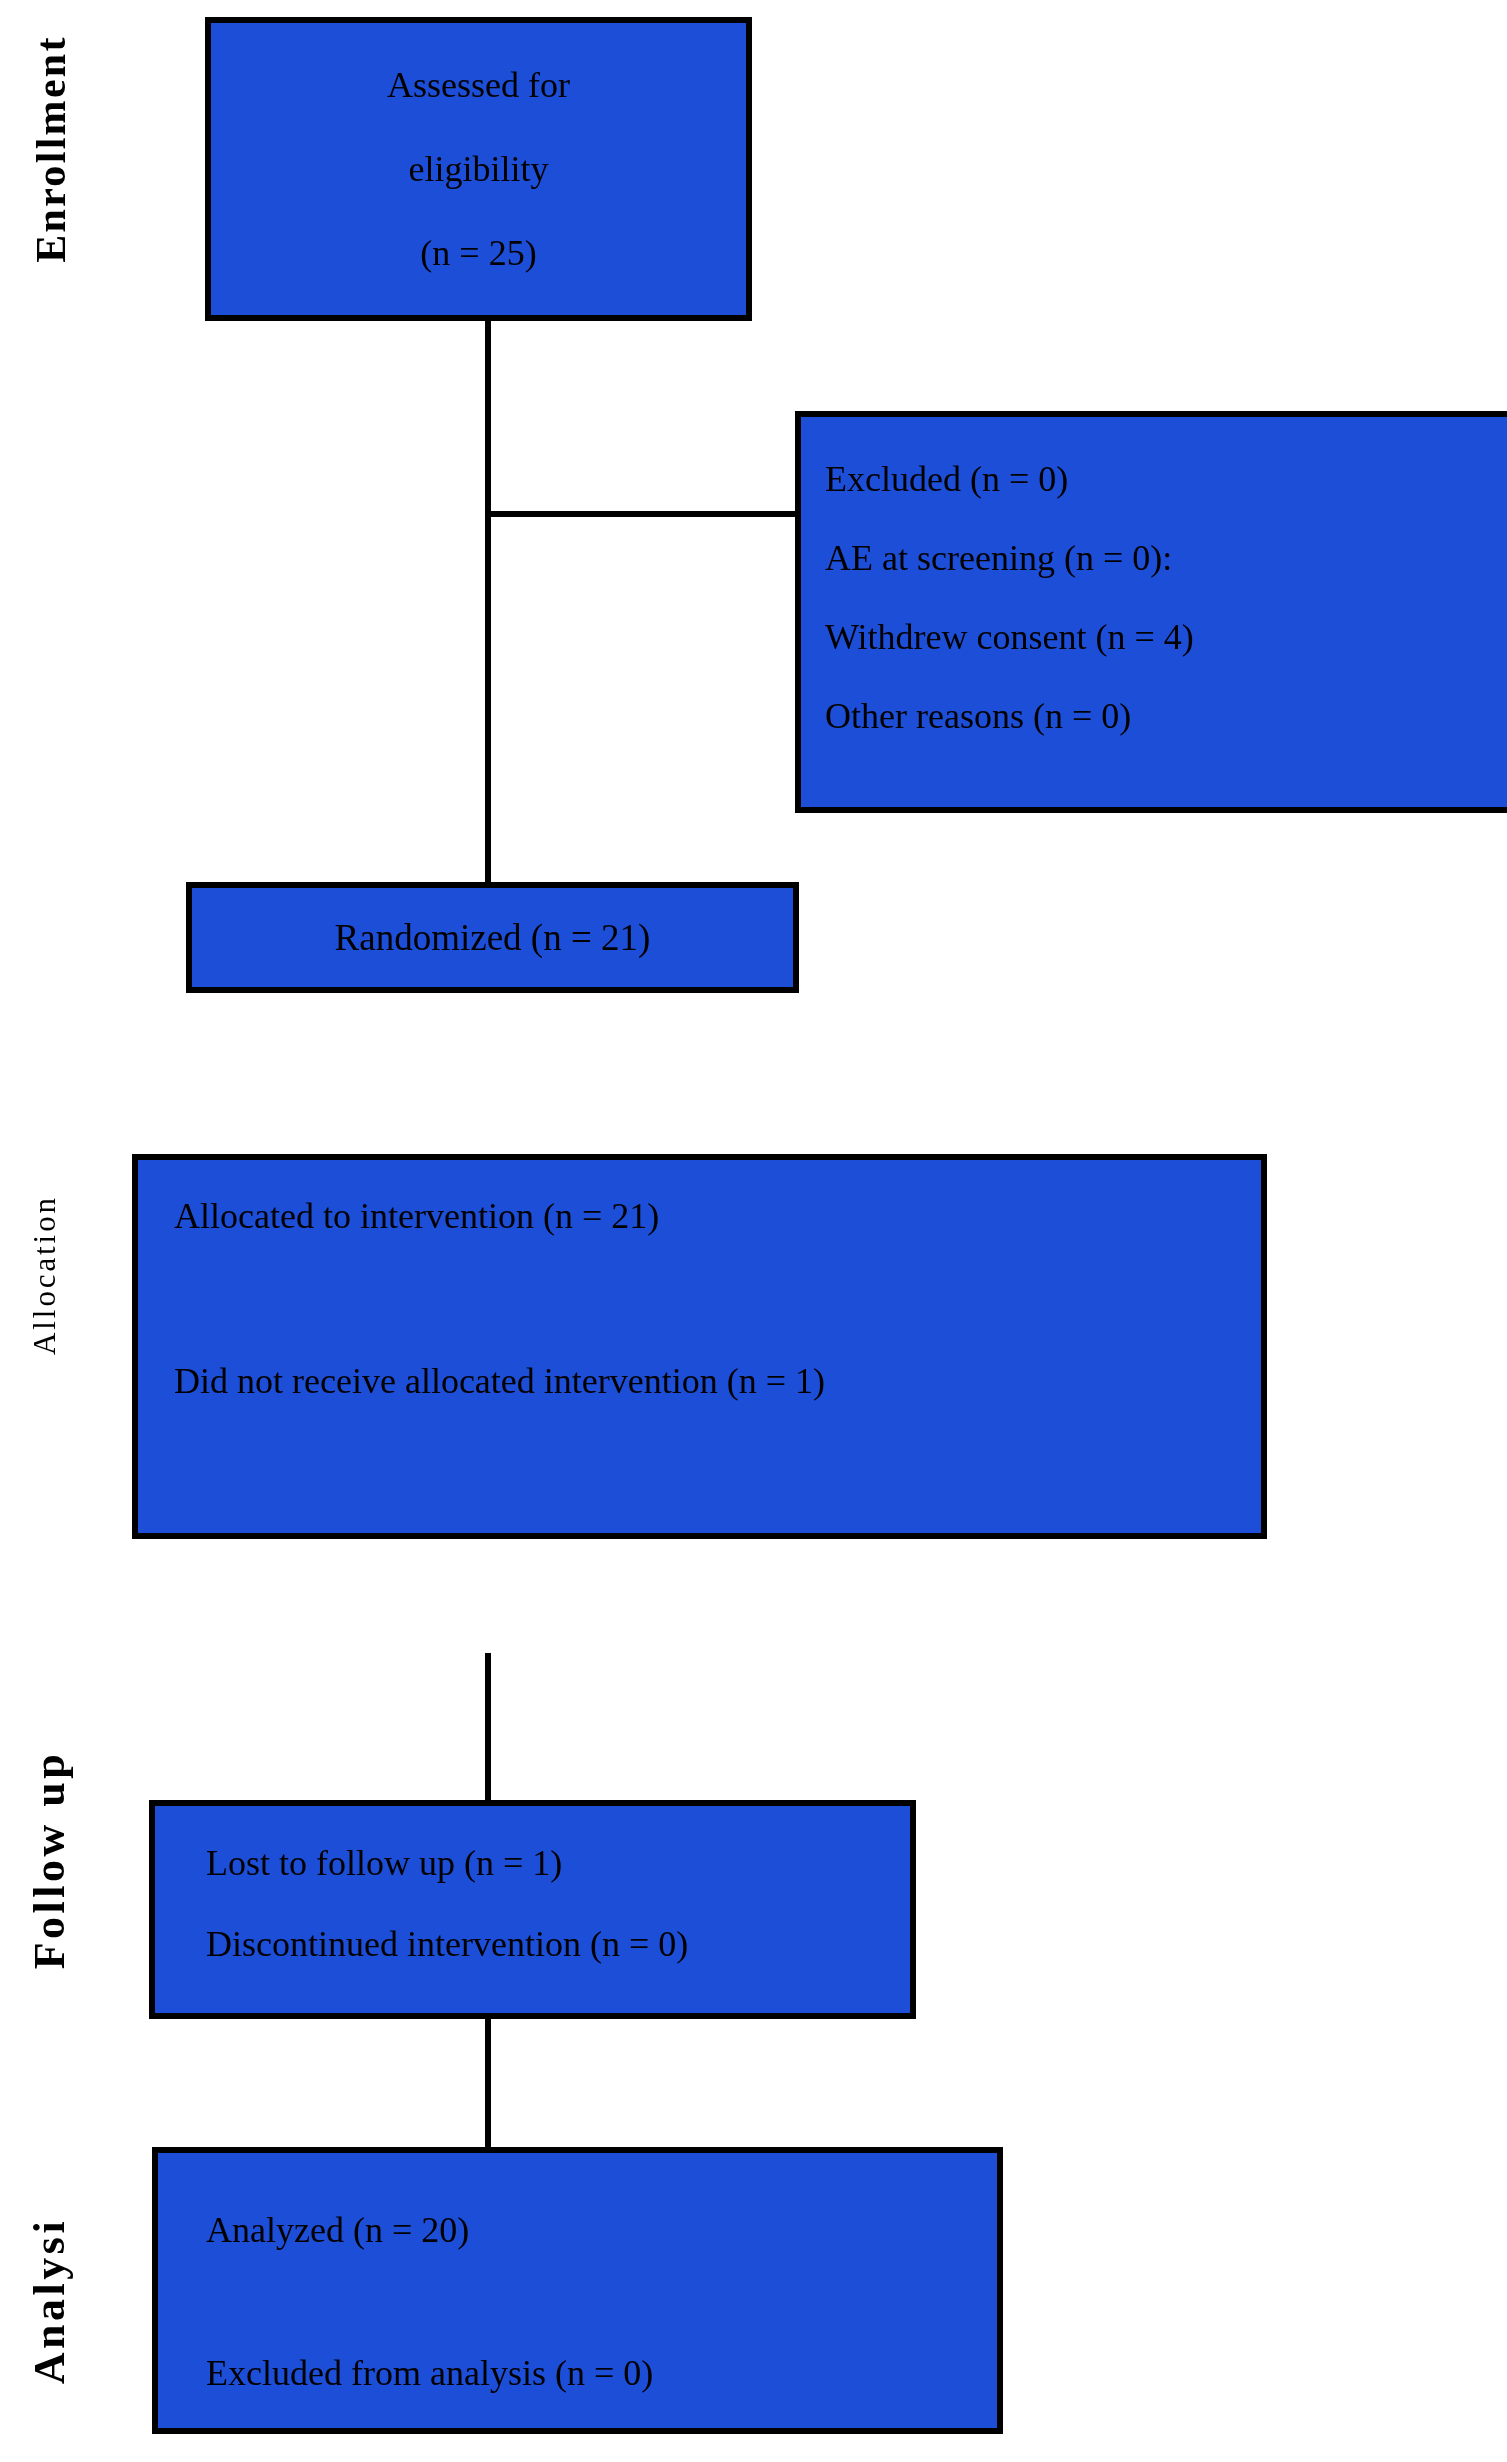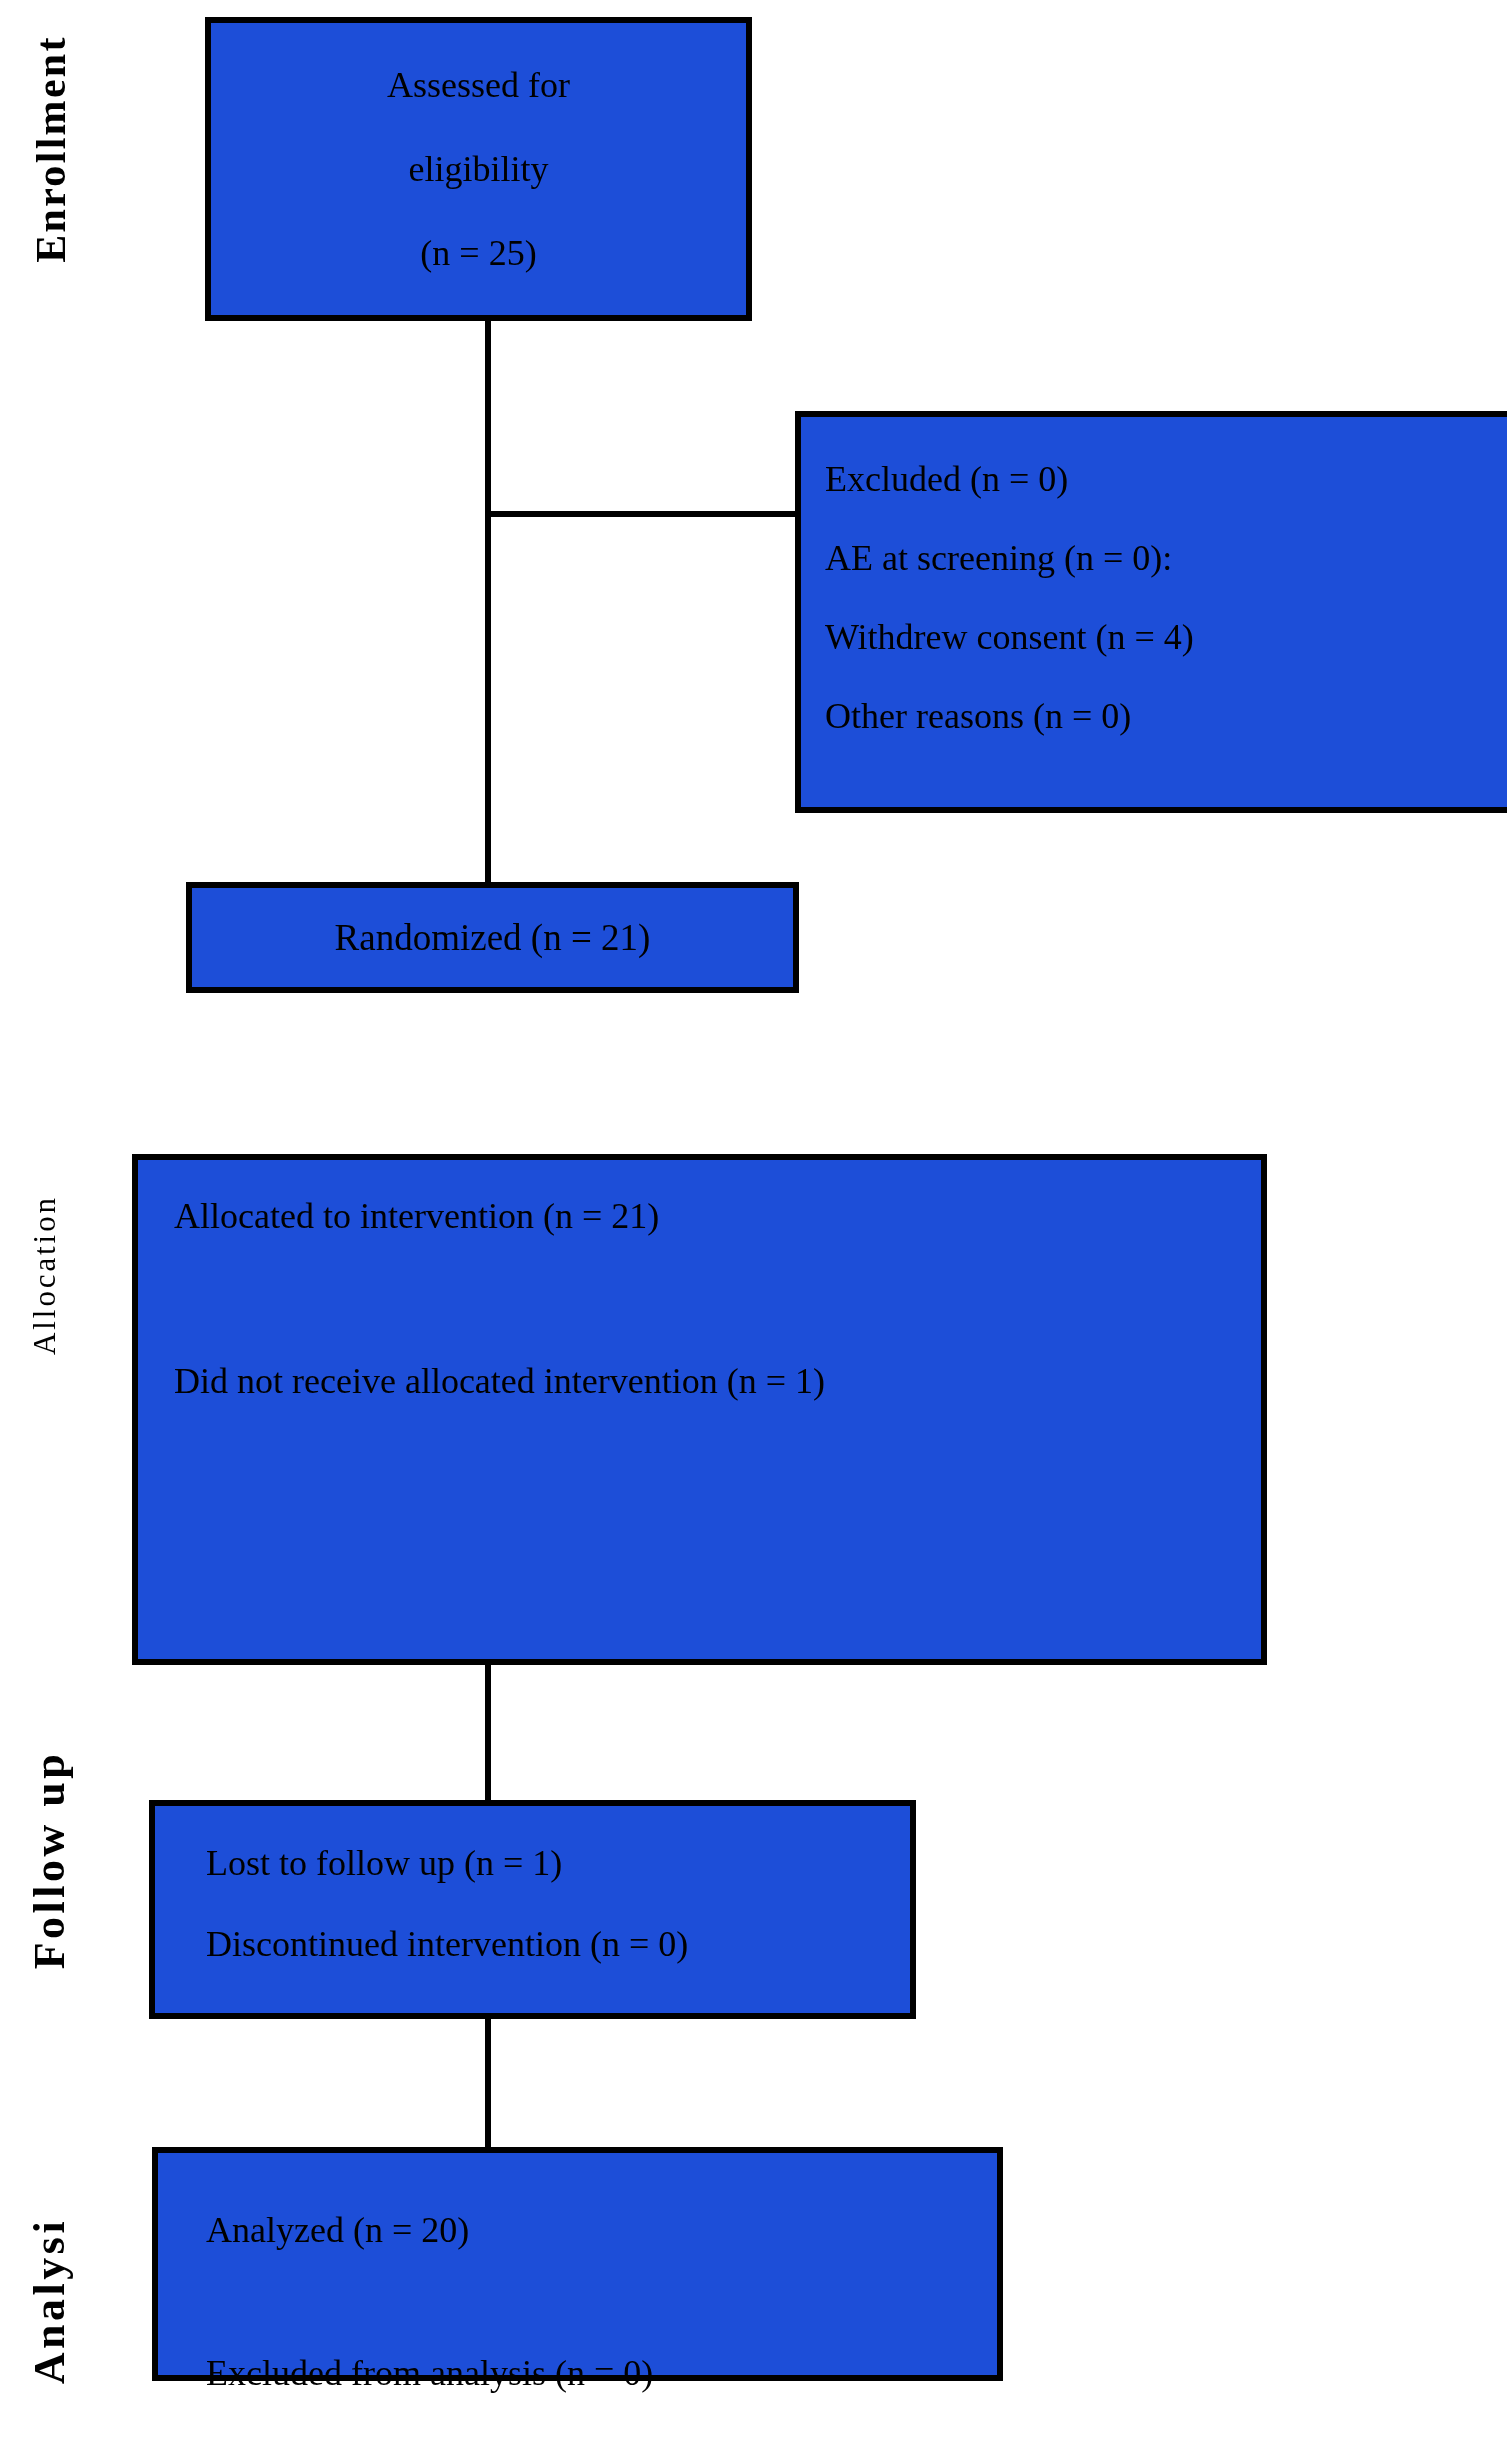--- a/index.html
+++ b/index.html
@@ -39,32 +39,32 @@
     padding:23px 0 0 24px;line-height:79px;
   }
   
   #box-randomized{
     left:186px;top:882px;width:613px;height:111px;
     display:flex;align-items:center;justify-content:center;
     font-size:37px;line-height:37px;
   }
   
   #box-allocated{
-    left:132px;top:1154px;width:1135px;height:511px;
+    left:132px;top:1154px;width:1135px;height:385px;
     padding:32px 14px 0 36px;line-height:49px;
   }
   #box-allocated p{margin-bottom:116px;}
   
   #box-followup{
     left:149px;top:1800px;width:767px;height:219px;
     padding:17.4px 11.6px 0 51px;line-height:81px;
   }
   
   #box-analysis{
-    left:152px;top:2147px;width:851px;height:234px;
+    left:152px;top:2147px;width:851px;height:287px;
     padding:53px 11.6px 0 48px;line-height:49px;
   }
   #box-analysis p{margin-bottom:94px;}
 
   
   #line-assessed-randomized{left:485px;top:321px;width:5.8px;height:564px;}
   #line-to-excluded{left:485px;top:511px;width:311px;height:5.8px;}
   #line-allocated-followup{left:485px;top:1653px;width:5.8px;height:150px;}
   #line-followup-analysis{left:485px;top:2019px;width:5.8px;height:131px;}
 

